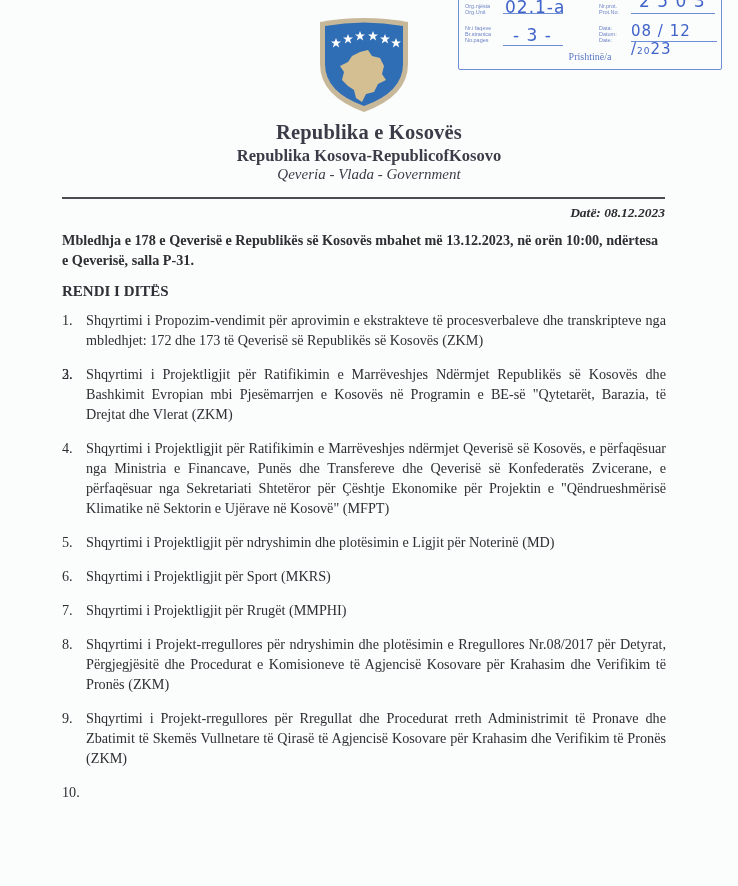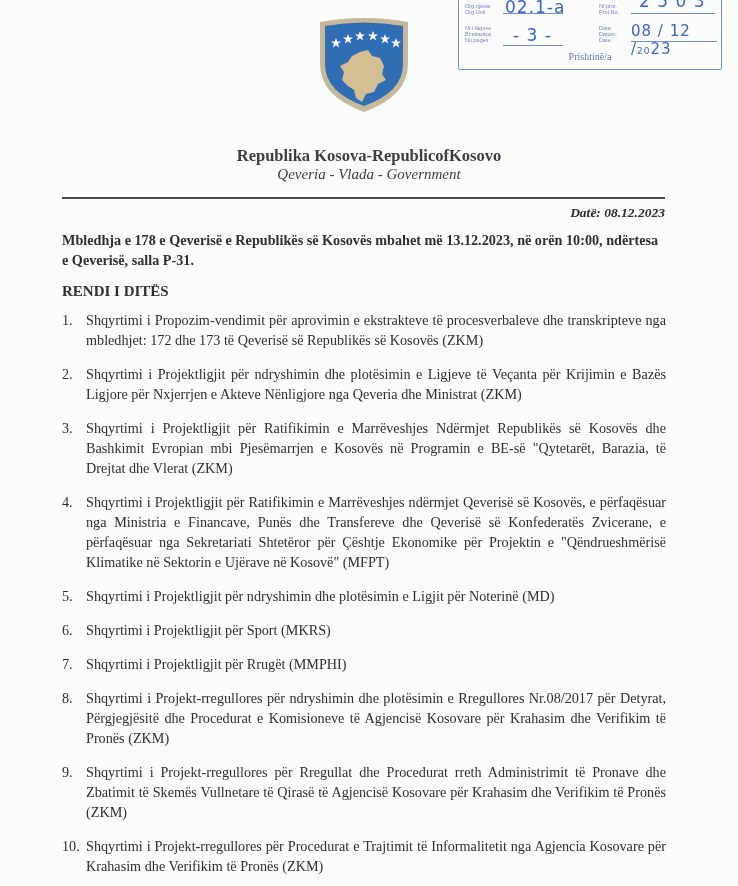--- a/index.html
+++ b/index.html
@@ -92,37 +92,38 @@
       <polygon points="20,24 21.3,27.6 25,27.6 22,29.8 23.2,33.4 20,31.2 16.8,33.4 18,29.8 15,27.6 18.7,27.6"></polygon>
       <polygon points="32,20 33.3,23.6 37,23.6 34,25.8 35.2,29.4 32,27.2 28.8,29.4 30,25.8 27,23.6 30.7,23.6"></polygon>
       <polygon points="44,17 45.3,20.6 49,20.6 46,22.8 47.2,26.4 44,24.2 40.8,26.4 42,22.8 39,20.6 42.7,20.6"></polygon>
       <polygon points="57,17 58.3,20.6 62,20.6 59,22.8 60.2,26.4 57,24.2 53.8,26.4 55,22.8 52,20.6 55.7,20.6"></polygon>
       <polygon points="69,20 70.3,23.6 74,23.6 71,25.8 72.2,29.4 69,27.2 65.8,29.4 67,25.8 64,23.6 67.7,23.6"></polygon>
       <polygon points="80,24 81.3,27.6 85,27.6 82,29.8 83.2,33.4 80,31.2 76.8,33.4 78,29.8 75,27.6 78.7,27.6"></polygon>
     </g>
     <path d="M44 38 L52 36 L56 42 L64 44 L68 52 L66 60 L70 66 L62 70 L58 78 L50 80 L46 88 L40 84 L38 76 L32 72 L26 66 L28 58 L24 52 L32 48 L36 42 Z" fill="#d4bf93"></path>
   </svg>
 
+  <div class="hdr h1">Republika e Kosovës</div>
   <div class="hdr h2">Republika Kosova-RepublicofKosovo</div>
   <div class="hdr h3">Qeveria - Vlada - Government</div>
 
   <div class="rule"></div>
 
   <div class="date">Datë: 08.12.2023</div>
 
   <div class="intro">Mbledhja e 178 e Qeverisë e Republikës së Kosovës mbahet më 13.12.2023, në orën 10:00, ndërtesa e Qeverisë, salla P-31.</div>
 
   <div class="agenda-title">RENDI I DITËS</div>
 
   <ol class="agenda">
     <li><span class="num">1.</span><span>Shqyrtimi i Propozim-vendimit për aprovimin e ekstrakteve të procesverbaleve dhe transkripteve nga mbledhjet: 172 dhe 173 të Qeverisë së Republikës së Kosovës (ZKM)</span></li>
-    <li><span class="num">2.</span><span>Shqyrtimi i Projektligjit për ndryshimin dhe plotësimin e Ligjeve të Veçanta për Krijimin e Bazës Ligjore për Nxjerrjen e Akteve Nënligjore nga Qeveria dhe Ministrat (ZKM)</span></li>
+    <li><span class="num">2.</span></li>
     <li><span class="num">3.</span><span>Shqyrtimi i Projektligjit për Ratifikimin e Marrëveshjes Ndërmjet Republikës së Kosovës dhe Bashkimit Evropian mbi Pjesëmarrjen e Kosovës në Programin e BE-së "Qytetarët, Barazia, të Drejtat dhe Vlerat (ZKM)</span></li>
     <li><span class="num">4.</span><span>Shqyrtimi i Projektligjit për Ratifikimin e Marrëveshjes ndërmjet Qeverisë së Kosovës, e përfaqësuar nga Ministria e Financave, Punës dhe Transfereve dhe Qeverisë së Konfederatës Zvicerane, e përfaqësuar nga Sekretariati Shtetëror për Çështje Ekonomike për Projektin e "Qëndrueshmërisë Klimatike në Sektorin e Ujërave në Kosovë" (MFPT)</span></li>
     <li><span class="num">5.</span><span>Shqyrtimi i Projektligjit për ndryshimin dhe plotësimin e Ligjit për Noterinë (MD)</span></li>
     <li><span class="num">6.</span><span>Shqyrtimi i Projektligjit për Sport (MKRS)</span></li>
     <li><span class="num">7.</span><span>Shqyrtimi i Projektligjit për Rrugët (MMPHI)</span></li>
     <li><span class="num">8.</span><span>Shqyrtimi i Projekt-rregullores për ndryshimin dhe plotësimin e Rregullores Nr.08/2017 për Detyrat, Përgjegjësitë dhe Procedurat e Komisioneve të Agjencisë Kosovare për Krahasim dhe Verifikim të Pronës (ZKM)</span></li>
     <li><span class="num">9.</span><span>Shqyrtimi i Projekt-rregullores për Rregullat dhe Procedurat rreth Administrimit të Pronave dhe Zbatimit të Skemës Vullnetare të Qirasë të Agjencisë Kosovare për Krahasim dhe Verifikim të Pronës (ZKM)</span></li>
-    <li><span class="num">10.</span><span>Shqyrtimi i Projekt-rregullores për Procedurat e Trajtimit të Informalitetit nga Agjencia Kosovare për Krahasim dhe Verifikim të Pronës (ZKM)</span></li>
+    <li><span class="num">10.</span></li>
 
   </ol>
 </div>
 
 </body></html>

